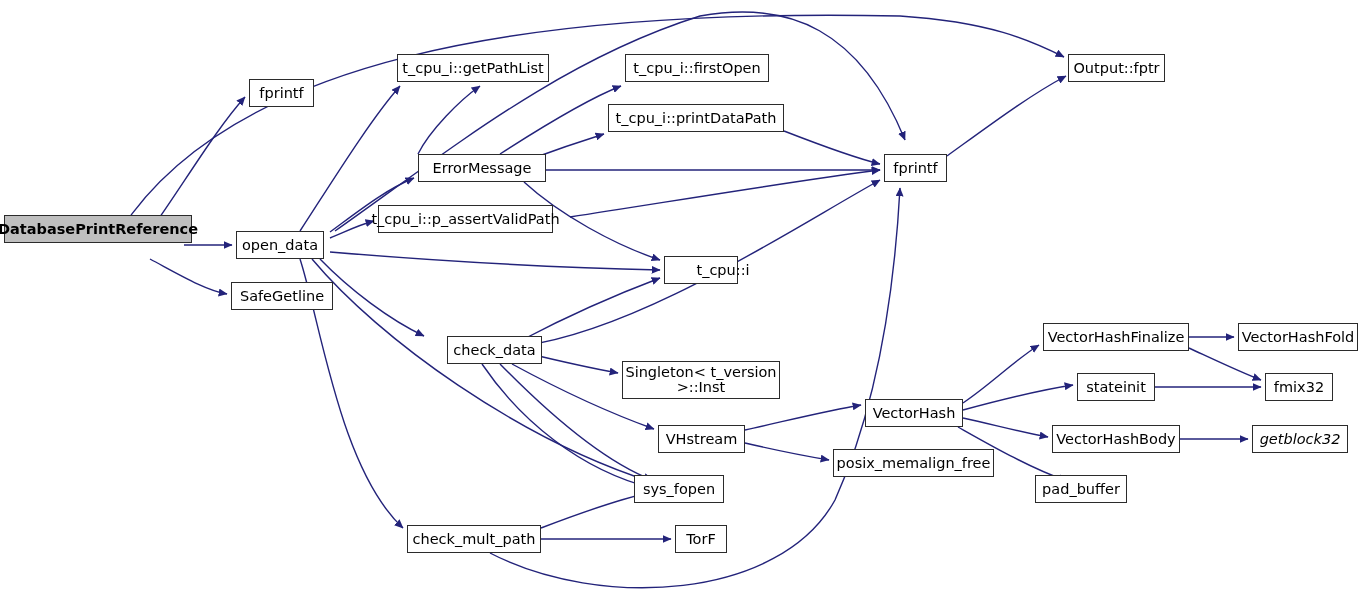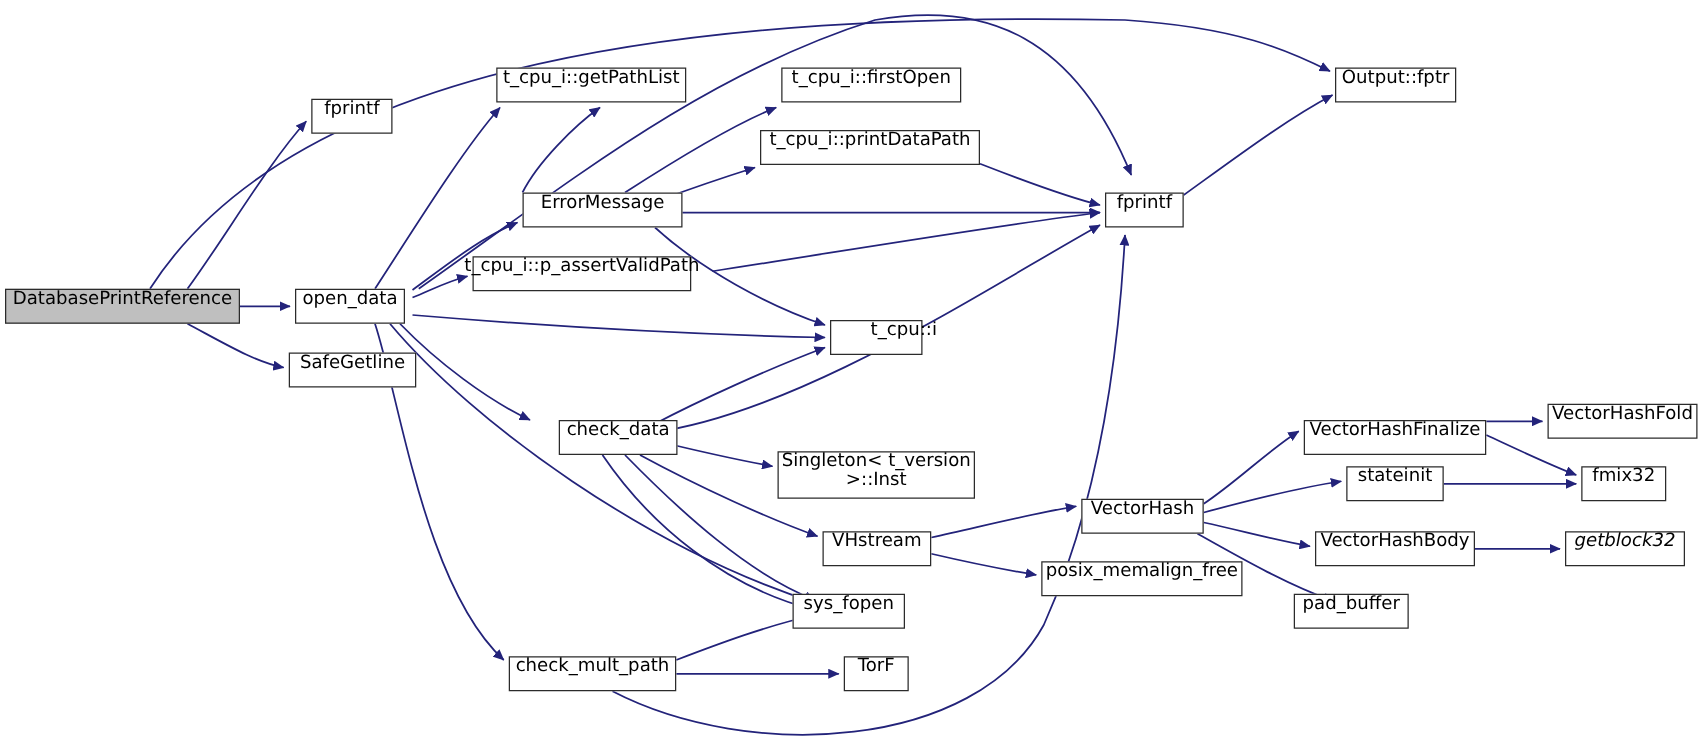--- a/index.html
+++ b/index.html
@@ -1,20 +1,20 @@
 <!DOCTYPE html>
 <html><head>
 <meta charset="utf-8">
 <style>
   html,body{margin:0;padding:0;background:#ffffff;}
   #canvas{position:relative;width:1365px;height:602px;background:#ffffff;overflow:hidden;
           font-family:"DejaVu Sans","Liberation Sans",sans-serif;}
   #edges{position:absolute;left:0;top:0;width:1365px;height:602px;}
   .node{position:absolute;box-sizing:border-box;border:1px solid #2b2b2b;
-        background:#ffffff;color:#000000;display:flex;
+        background:#ffffff;color:#000000;display:flex;align-items:center;
         justify-content:center;text-align:center;font-size:14.5px;line-height:15px;
         letter-spacing:0px;white-space:pre;}
   .node.hl{background:#bfbfbf;}
 </style>
 </head>
 <body>
 
 <div id="canvas">
   <svg id="edges" viewBox="0 0 1365 602" xmlns="http://www.w3.org/2000/svg">
     <defs>
@@ -58,42 +58,42 @@
         <path d="M 963,410 C 1000,400 1040,390 1073,385" marker-end="url(#ah)"></path>
         <path d="M 963,418 C 995,425 1020,432 1048,437" marker-end="url(#ah)"></path>
         <path d="M 958,427 C 990,445 1030,468 1067,481" marker-end="url(#ah)"></path>
         <path d="M 1189,337 L 1234,337" marker-end="url(#ah)"></path>
         <path d="M 1189,348 C 1215,360 1240,372 1261,380" marker-end="url(#ah)"></path>
         <path d="M 1155,387 L 1261,387" marker-end="url(#ah)"></path>
         <path d="M 1180,439 L 1248,439" marker-end="url(#ah)"></path>
       </g>
   </svg>
   <div id="node-layer">
-      <div class="node hl" style="left: 4px; top: 231px; width: 188px; height: 28px;"><span>DatabasePrintReference</span></div>
+      <div class="node hl" style="left: 4px; top: 215px; width: 188px; height: 28px; font-weight: bold;"><span>DatabasePrintReference</span></div>
       <div class="node" style="left: 249px; top: 79px; width: 65px; height: 28px;"><span>fprintf</span></div>
       <div class="node" style="left: 236px; top: 231px; width: 88px; height: 28px;"><span>open_data</span></div>
       <div class="node" style="left: 231px; top: 282px; width: 102px; height: 28px;"><span>SafeGetline</span></div>
       <div class="node" style="left: 397px; top: 54px; width: 152px; height: 28px;"><span>t_cpu_i::getPathList</span></div>
       <div class="node" style="left: 625px; top: 54px; width: 144px; height: 28px;"><span>t_cpu_i::firstOpen</span></div>
       <div class="node" style="left: 608px; top: 104px; width: 176px; height: 28px;"><span>t_cpu_i::printDataPath</span></div>
       <div class="node" style="left: 418px; top: 154px; width: 128px; height: 28px;"><span>ErrorMessage</span></div>
       <div class="node" style="left: 378px; top: 205px; width: 175px; height: 28px;"><span>t_cpu_i::p_assertValidPath</span></div>
       <div class="node" style="left: 884px; top: 154px; width: 63px; height: 28px;"><span>fprintf</span></div>
       <div class="node" style="left: 1068px; top: 54px; width: 97px; height: 28px;"><span>Output::fptr</span></div>
       <div class="node" style="left: 664px; top: 256px; width: 74px; height: 28px; padding-left: 44px;"><span>t_cpu::i</span></div>
       <div class="node" style="left: 447px; top: 336px; width: 95px; height: 28px;"><span>check_data</span></div>
       <div class="node" style="left: 622px; top: 361px; width: 158px; height: 38px;"><span>Singleton&lt; t_version
 &gt;::Inst</span></div>
       <div class="node" style="left: 658px; top: 425px; width: 87px; height: 28px;"><span>VHstream</span></div>
       <div class="node" style="left: 634px; top: 475px; width: 90px; height: 28px;"><span>sys_fopen</span></div>
       <div class="node" style="left: 407px; top: 525px; width: 134px; height: 28px;"><span>check_mult_path</span></div>
       <div class="node" style="left: 675px; top: 525px; width: 52px; height: 28px;"><span>TorF</span></div>
       <div class="node" style="left: 865px; top: 399px; width: 98px; height: 28px;"><span>VectorHash</span></div>
       <div class="node" style="left: 833px; top: 449px; width: 161px; height: 28px;"><span>posix_memalign_free</span></div>
-      <div class="node" style="left: 1043px; top: 323px; width: 146px; height: 28px; margin-top: 13px;"><span>VectorHashFinalize</span></div>
+      <div class="node" style="left: 1043px; top: 323px; width: 146px; height: 28px;"><span>VectorHashFinalize</span></div>
       <div class="node" style="left: 1238px; top: 323px; width: 120px; height: 28px;"><span>VectorHashFold</span></div>
       <div class="node" style="left: 1077px; top: 373px; width: 78px; height: 28px;"><span>stateinit</span></div>
       <div class="node" style="left: 1265px; top: 373px; width: 68px; height: 28px;"><span>fmix32</span></div>
       <div class="node" style="left: 1052px; top: 425px; width: 128px; height: 28px;"><span>VectorHashBody</span></div>
       <div class="node" style="left: 1252px; top: 425px; width: 96px; height: 28px; font-style: italic;"><span>getblock32</span></div>
       <div class="node" style="left: 1035px; top: 475px; width: 92px; height: 28px;"><span>pad_buffer</span></div>
     </div>
 </div>
 
 </body></html>

